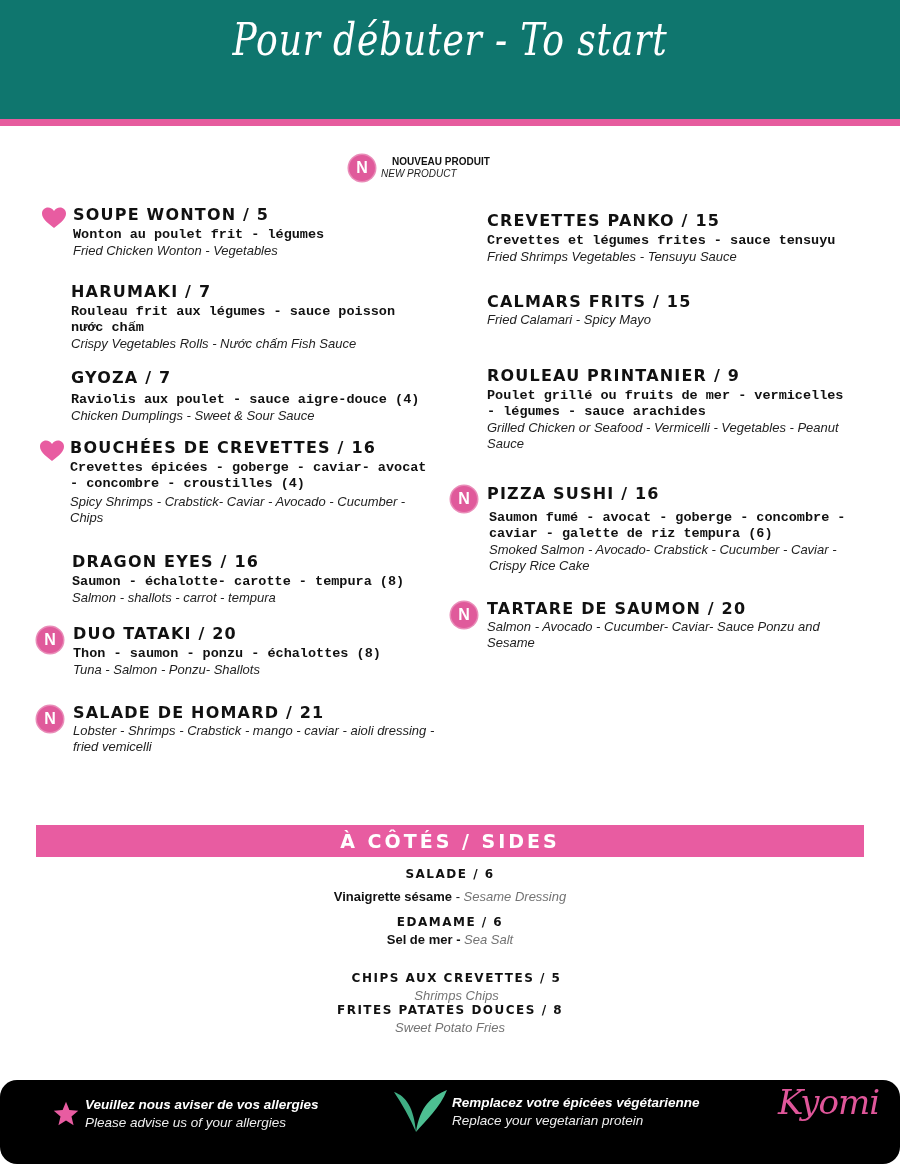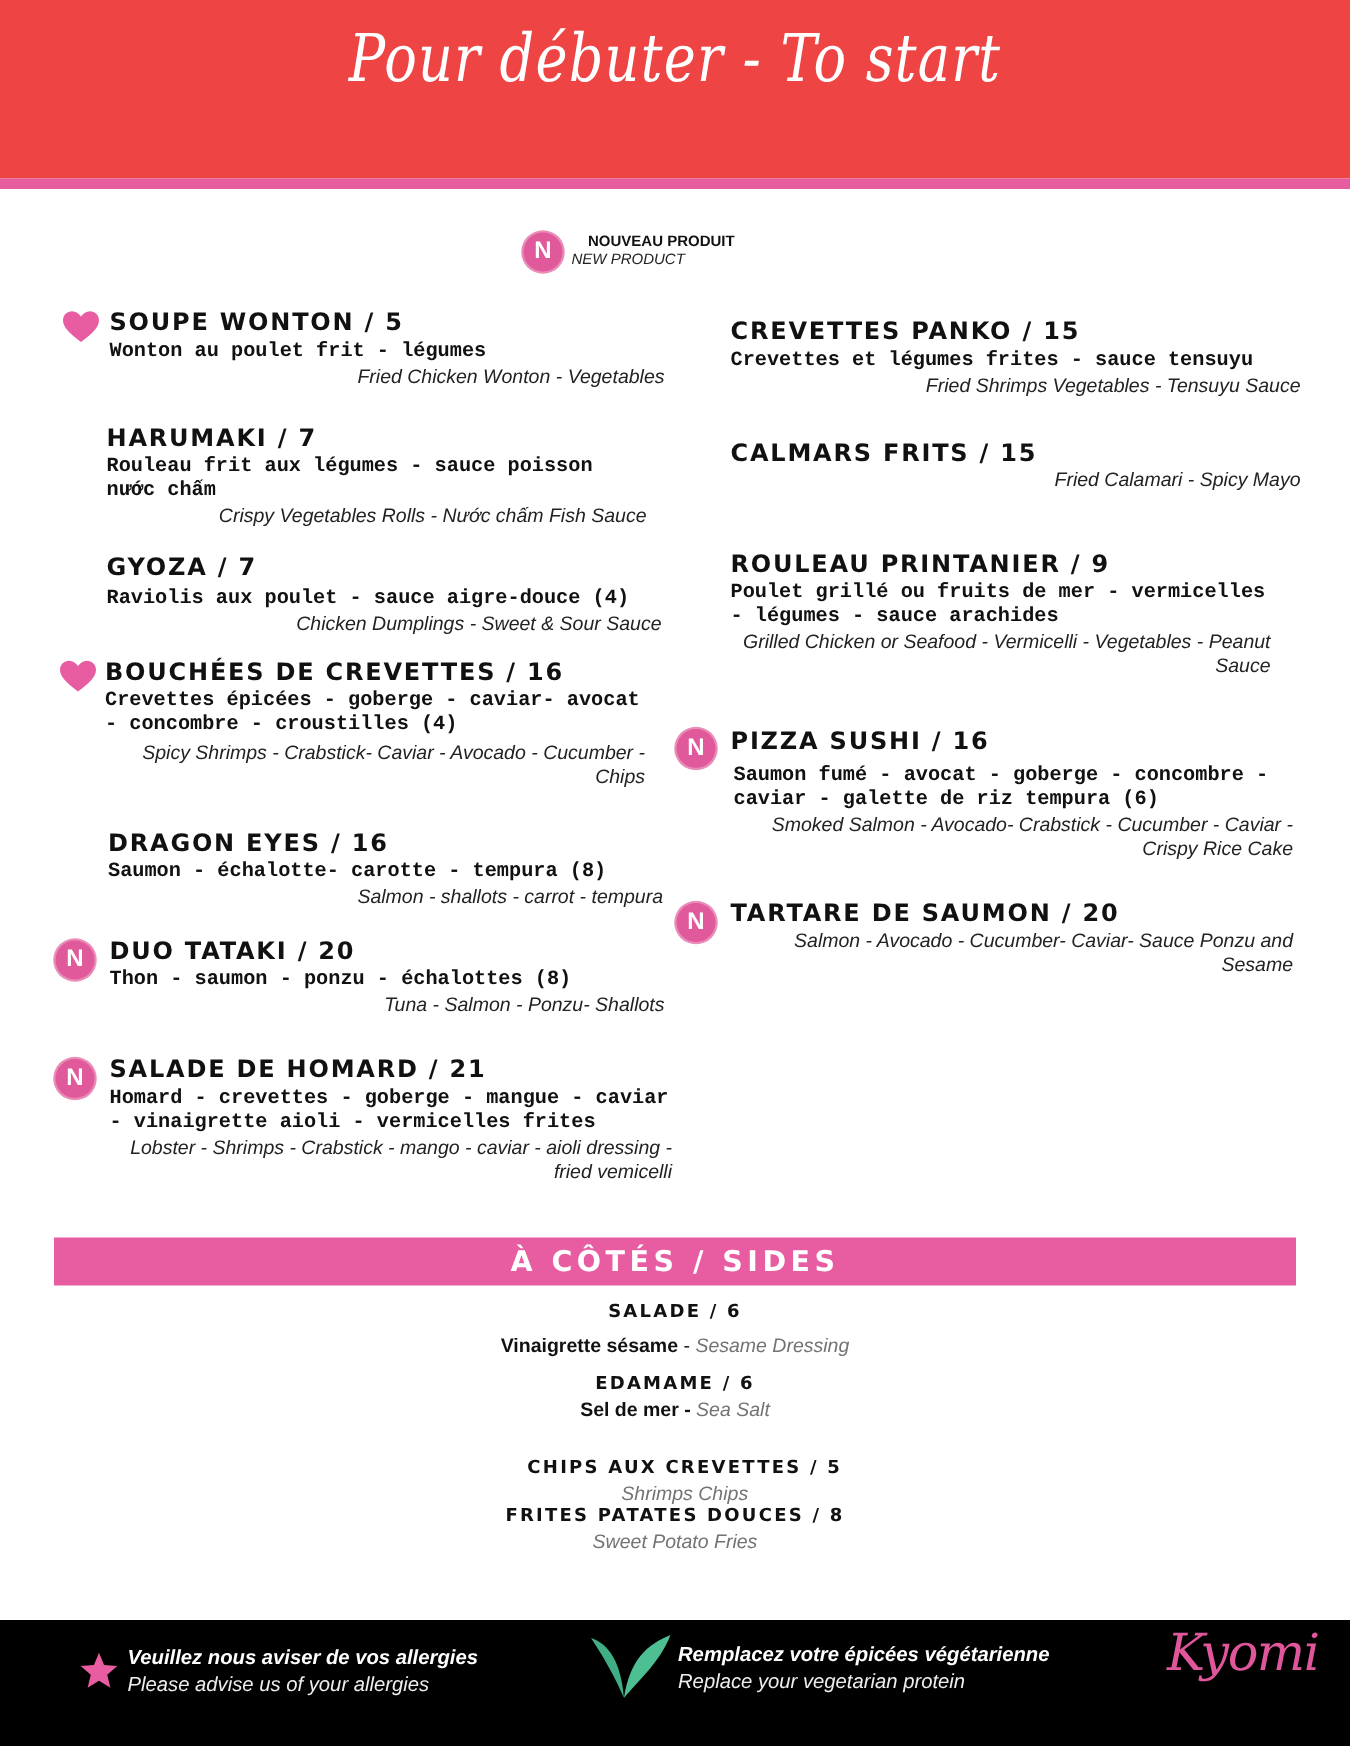--- a/index.html
+++ b/index.html
@@ -1,19 +1,19 @@
 <!DOCTYPE html>
 <html><head>
 <meta charset="utf-8">
 <style>
   * { box-sizing: border-box; margin: 0; padding: 0; }
   html, body { width: 900px; height: 1164px; background: #ffffff; overflow: hidden; }
   body { position: relative; font-family: "DejaVu Sans", sans-serif; color: #111; }
 
-  .header { position: absolute; left: 0; top: 0; width: 900px; height: 119px; background: #ef4444; }
+  .header { position: absolute; left: 0; top: 0; width: 900px; height: 119px; background: #0f766e; }
   .header-title {
     position: absolute; left: 0; right: 0; top: 14px; text-align: center;
     font-family: "DejaVu Serif", serif; font-style: italic; font-weight: normal;
     color: #fff; font-size: 44px; letter-spacing: 1px; transform: scaleX(0.82);
   }
   .pink-stripe { position: absolute; left: 0; top: 119px; width: 900px; height: 7px; background: #e65c9e; }
 
   .legend { position: absolute; left: 349px; top: 155px; display: flex; align-items: center; }
   .legend .txt { margin-left: 6px; line-height: 12px; }
   .legend .l1 { font-family: "Liberation Sans", sans-serif; font-weight: bold; font-size: 10px; color: #111; padding-left: 11px; }
@@ -31,38 +31,38 @@
   .item .title {
     font-family: "DejaVu Sans", sans-serif; font-weight: bold; font-size: 16px;
     letter-spacing: 1.2px; color: #111; line-height: 20px; white-space: nowrap;
   }
   .item .fr {
     font-family: Liberation Mono, monospace; font-weight: bold; font-size: 13.5px;
     color: #111; line-height: 16px; margin-top: 2px;
   }
   .item .en {
     font-family: "Liberation Sans", sans-serif; font-style: italic; font-size: 13px;
-    color: #222; line-height: 16px; text-align: right;
+    color: #222; line-height: 16px;
   }
   .item .icon { position: absolute; left: -30px; top: -2px; }
 
   .sides-band {
     position: absolute; left: 36px; top: 825px; width: 828px; height: 32px; background: #e85ca1;
     color: #fff; text-align: center; font-family: "DejaVu Sans", sans-serif; font-weight: bold;
     font-size: 19px; letter-spacing: 3px; line-height: 32px;
   }
   .side { position: absolute; left: 0; width: 900px; text-align: center; }
   .side .stitle {
     font-family: "DejaVu Sans", sans-serif; font-weight: bold; font-size: 12px; letter-spacing: 1.5px; line-height: 20px; color: #111;
   }
   .side .sdesc { font-family: "Liberation Sans", sans-serif; font-size: 13px; line-height: 16px; color: #111; }
   .side .sdesc b { font-weight: bold; }
   .side .sdesc i { font-style: italic; color: #737373; }
 
-  .footer { position: absolute; left: 0; top: 1080px; width: 900px; height: 84px; background: #000; }
+  .footer { position: absolute; left: 0; top: 1080px; width: 900px; height: 84px; background: #000; border-radius: 17px; }
   .foot-block { position: absolute; top: 16px; display: flex; align-items: center; }
   .foot-block .t1 { font-family: "Liberation Sans", sans-serif; font-weight: bold; font-style: italic; font-size: 13.5px; color: #fff; line-height: 18px; }
   .foot-block .t2 { font-family: "Liberation Sans", sans-serif; font-style: italic; font-size: 13.5px; color: #eee; line-height: 18px; }
   .logo {
     position: absolute; left: 778px; top: 1082px; font-family: "DejaVu Serif", serif; font-style: italic;
     color: #e0569a; font-size: 34px; letter-spacing: -1px;
   }
 </style>
 </head>
 <body>
@@ -119,21 +119,20 @@
 <div class="item" style="left:73px; top:624px; width:370px;">
   <div class="icon badge-n" style="left:-36px; top:3px;">N</div>
   <div class="title">DUO TATAKI / 20</div>
   <div class="fr">Thon - saumon - ponzu - échalottes (8)</div>
   <div class="en">Tuna - Salmon - Ponzu- Shallots</div>
 </div>
 
 <div class="item" style="left:73px; top:703px; width:375px;">
   <div class="icon badge-n" style="left:-36px; top:3px;">N</div>
   <div class="title">SALADE DE HOMARD / 21</div>
-  <div class="fr">Homard - crevettes - goberge - mangue - caviar - vinaigrette aioli - vermicelles frites</div>
   <div class="en">Lobster - Shrimps - Crabstick - mango - caviar - aioli dressing - fried vemicelli</div>
 </div>
 
 <div class="item" style="left:487px; top:211px; width:380px;">
   <div class="title">CREVETTES PANKO / 15</div>
   <div class="fr">Crevettes et légumes frites - sauce tensuyu</div>
   <div class="en">Fried Shrimps  Vegetables - Tensuyu Sauce</div>
 </div>
 
 <div class="item" style="left:487px; top:292px; width:380px;">

